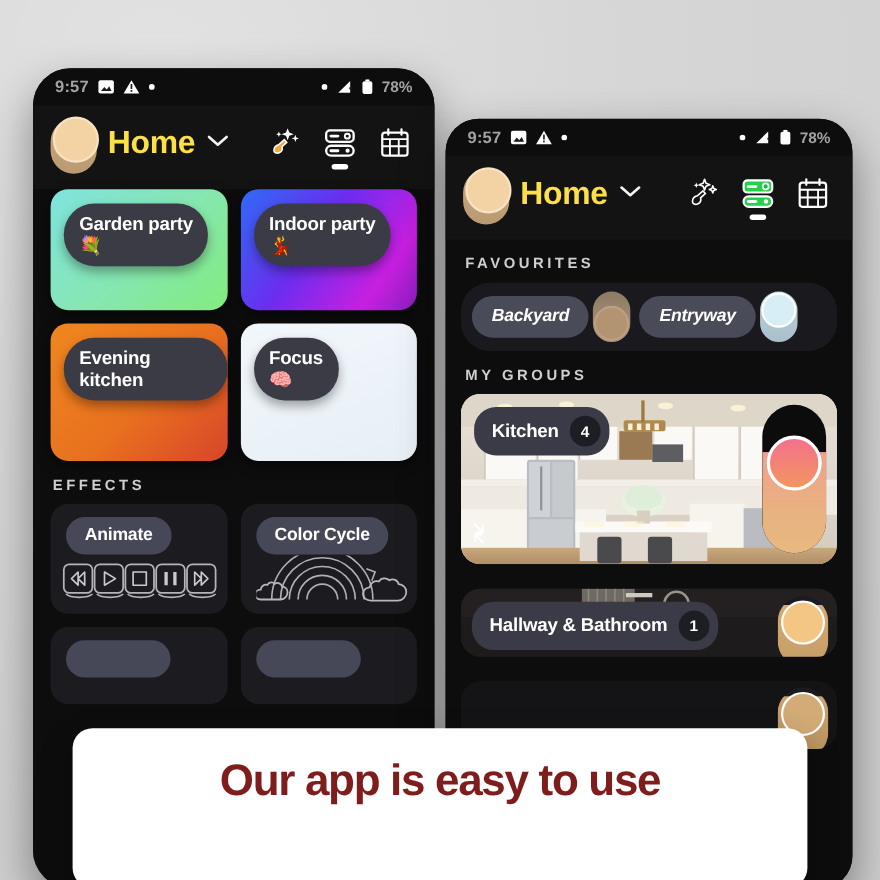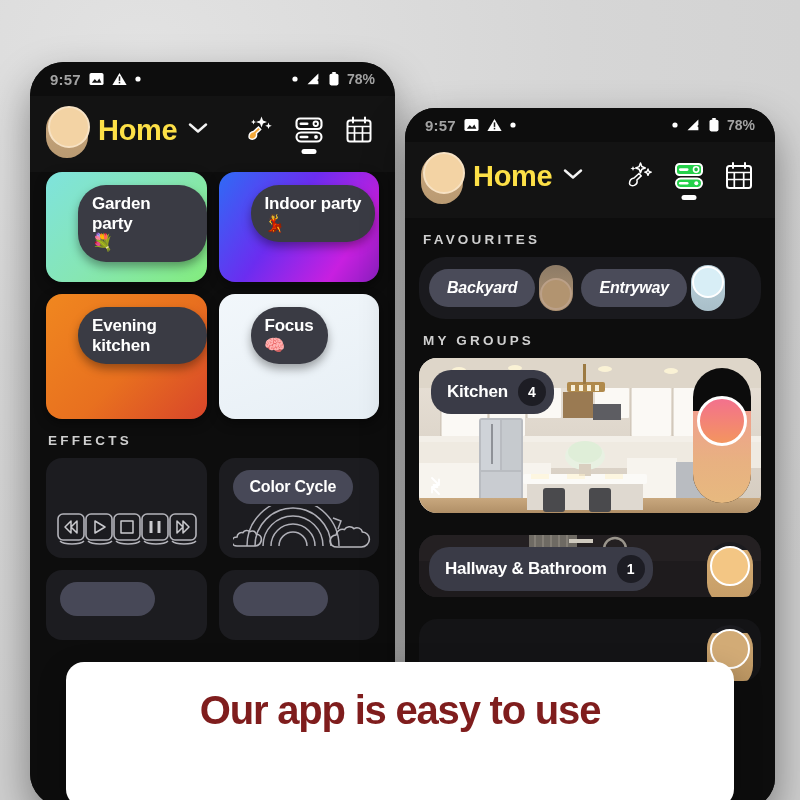--- a/index.html
+++ b/index.html
@@ -52,21 +52,21 @@
   .sec-label{color:#cfcfcf;font-size:13.5px;font-weight:600;
     letter-spacing:3.2px;padding:14px 0 10px 18px;}
 
   
   .scenes{display:grid;grid-template-columns:1fr 1fr;gap:12px;padding:0 16px;}
   .scene{position:relative;height:110px;border-radius:16px;overflow:hidden;
     box-shadow:0 4px 12px rgba(0,0,0,.45);}
   .scene.tall{height:125px;text-decoration:underline;}
   .scene-chip{position:absolute;left:12px;top:13px;max-width:80%;
     background:#3a3b44;border-radius:28px;padding:9px 14px;
-    box-shadow:0 5px 10px rgba(0,0,0,.35);margin-left:20px;}
+    box-shadow:0 5px 10px rgba(0,0,0,.35);}
   .scene-chip span{color:#fff;font-size:17px;font-weight:600;line-height:1.15;
     display:block;letter-spacing:-.2px;}
   .emoji{font-size:15px;}
 
   
   .effects{display:grid;grid-template-columns:1fr 1fr;gap:12px;padding:0 16px;}
   .eff-card{background:#1c1c20;border-radius:16px;height:100px;position:relative;
     overflow:hidden;}
   .eff-chip{position:absolute;left:14px;top:12px;background:#474857;
     border-radius:18px;padding:8px 17px;}
@@ -251,20 +251,23 @@
                 <span>Focus</span> 
                 <span class="emoji">🧠</span>
               </span>
           </div>
         </div>
       </div>
 
       <div class="sec-label">EFFECTS</div>
       <div class="effects">
         <div class="eff-card">
+          <div class="eff-chip">
+            <span>Animate</span>
+          </div>
           <div class="eff-art">
             <svg width="142" height="40" viewBox="0 0 142 40">
               <g fill="none" stroke="#cfcfd6" stroke-width="1.6">
                 <rect x="2" y="4" width="26" height="26" rx="5"></rect>
                 <rect x="30" y="4" width="26" height="26" rx="5"></rect>
                 <rect x="58" y="4" width="26" height="26" rx="5"></rect>
                 <rect x="86" y="4" width="26" height="26" rx="5"></rect>
                 <rect x="114" y="4" width="26" height="26" rx="5"></rect>
                 <path d="M4 31c4 4 20 4 24 0M32 31c4 4 20 4 24 0M60 31c4 4 20 4 24 0M88 31c4 4 20 4 24 0M116 31c4 4 20 4 24 0"></path>
               </g>

